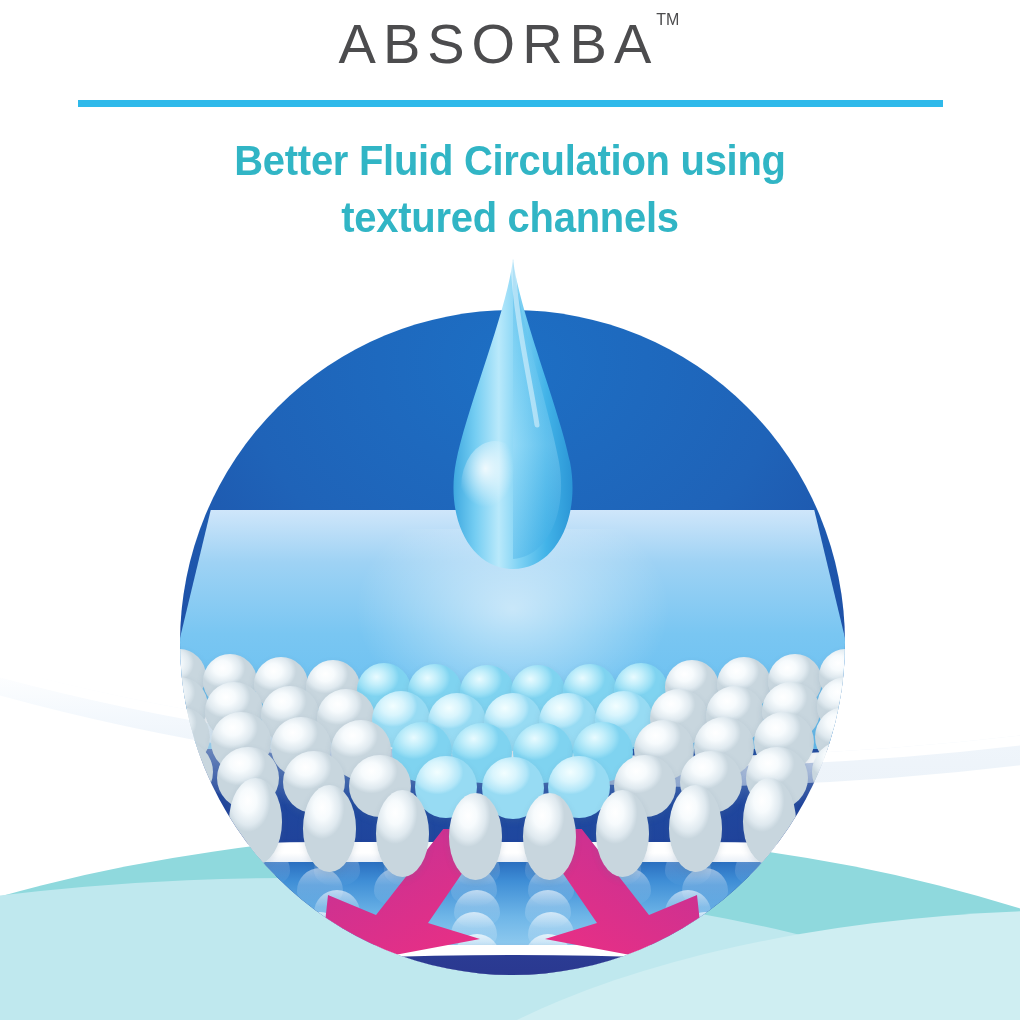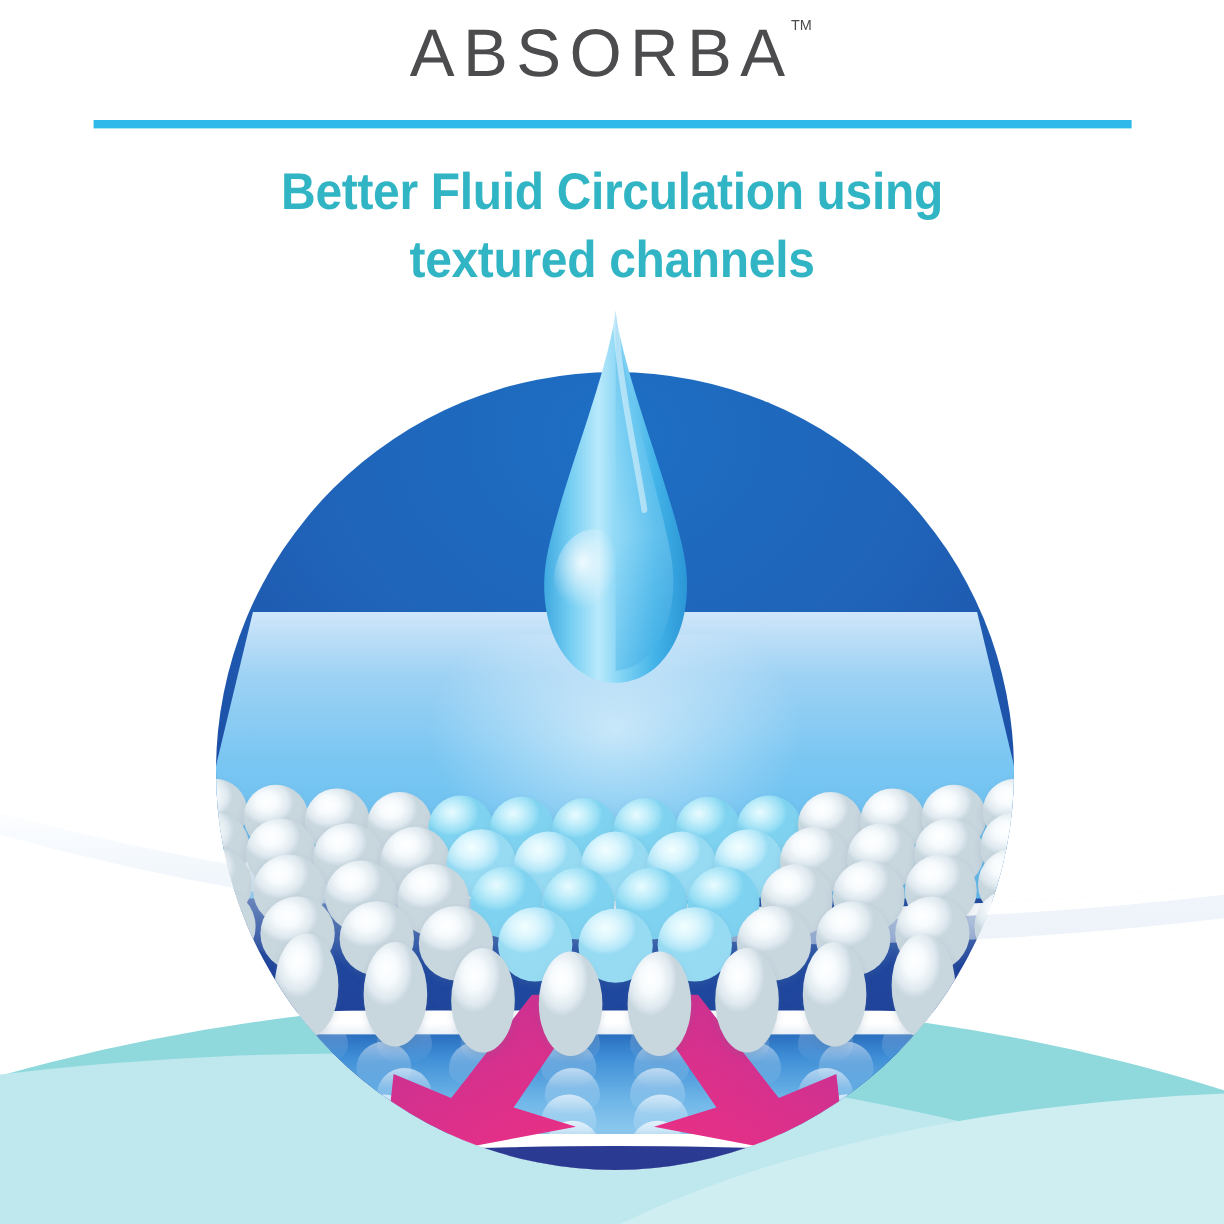--- a/index.html
+++ b/index.html
@@ -13,21 +13,21 @@
   
   .brand{
     position:absolute;left:0;right:0;top:16px;
     text-align:center;
     font-family:"Liberation Sans","DejaVu Sans",sans-serif;
     font-size:56px;font-weight:400;color:#4c4c4e;
     letter-spacing:7px;line-height:1;
     white-space:nowrap;
   }
   .brand .tm{
-    font-size:12px;letter-spacing:0;vertical-align:super;
+    font-size:16px;letter-spacing:0;vertical-align:super;
     position:relative;top:-18px;left:-2px;
   }
   .rule{
     position:absolute;left:78px;top:100px;width:865px;height:7px;
     background:#2fb9ea;
   }
   .headline{
     position:absolute;left:90px;right:90px;top:132px;
     text-align:center;color:#31b5c5;
     font-family:"Liberation Sans","DejaVu Sans",sans-serif;

